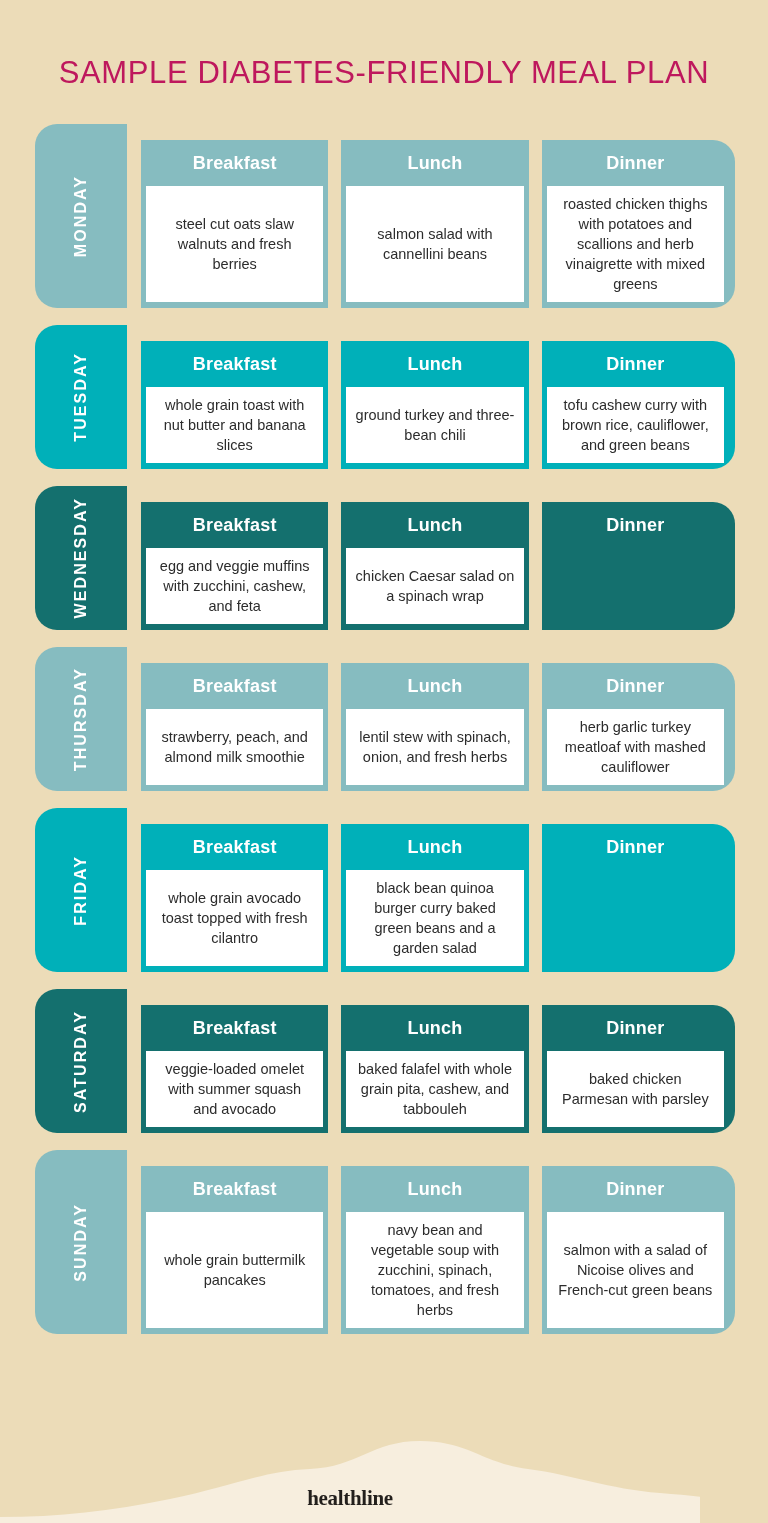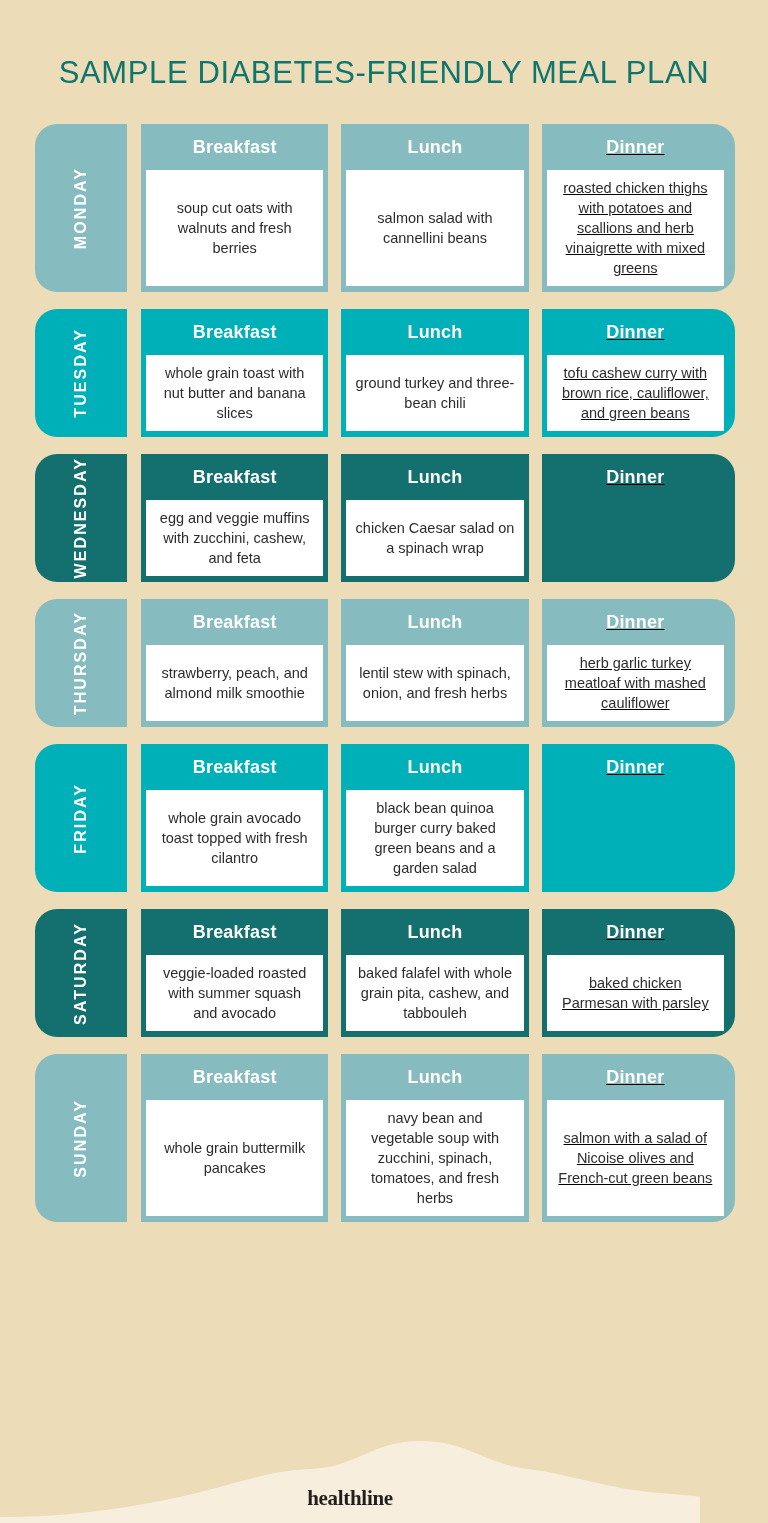--- a/index.html
+++ b/index.html
@@ -20,21 +20,21 @@
     padding-top: 52px;
     text-align: center;
   }
   .title-block h1 {
     margin: 0;
     font-family: "Liberation Sans", sans-serif;
     font-size: 31px;
     font-weight: 400;
     letter-spacing: 0.6px;
     line-height: 1.33;
-    color: #0f766e;
+    color: #be185d;
     text-transform: uppercase;
   }
 
   
   .plan {
     margin-top: 31px;
     padding: 0 33px 0 35px;
   }
   .day-row {
     display: flex;
@@ -62,34 +62,34 @@
     text-transform: uppercase;
     white-space: nowrap;
     font-family: "Liberation Sans", sans-serif;
   }
 
   .meals {
     display: flex;
     flex: 1 1 auto;
     margin-left: 14px;
     gap: 13px;
+    margin-top: 16px;
   }
 
   .meal-card {
     flex: 1 1 0;
     display: flex;
     flex-direction: column;
     padding: 0 0 6px 0;
     box-sizing: border-box;
   }
   
   .meal-card.dinner {
     border-radius: 0 22px 22px 0;
     padding-right: 6px;
-    text-decoration: underline;
   }
 
   .meal-head {
     color: #ffffff;
     font-size: 18px;
     font-weight: 700;
     text-align: center;
     padding: 13px 4px 12px 4px;
     letter-spacing: 0.2px;
     font-family: "Liberation Sans", sans-serif;
@@ -150,21 +150,21 @@
 
 <div class="plan">
     <div class="day-row">
       <div class="day-tab" style="background: rgb(134, 188, 192);">
         <span class="day-tab-label">MONDAY</span>
       </div>
       <div class="meals">
         <div class="meal-card" style="background: rgb(134, 188, 192);">
           <div class="meal-head">Breakfast</div>
           <div class="meal-body">
-            <div class="meal-text">soup cut oats with walnuts and fresh berries</div>
+            <div class="meal-text">steel cut oats slaw walnuts and fresh berries</div>
           </div>
         </div>
         <div class="meal-card" style="background: rgb(134, 188, 192);">
           <div class="meal-head">Lunch</div>
           <div class="meal-body">
             <div class="meal-text">salmon salad with cannellini beans</div>
           </div>
         </div>
         <div class="meal-card dinner" style="background: rgb(134, 188, 192);">
           <div class="meal-head">Dinner</div>
@@ -269,21 +269,21 @@
       </div>
     </div>
     <div class="day-row">
       <div class="day-tab" style="background: rgb(20, 112, 110);">
         <span class="day-tab-label">SATURDAY</span>
       </div>
       <div class="meals">
         <div class="meal-card" style="background: rgb(20, 112, 110);">
           <div class="meal-head">Breakfast</div>
           <div class="meal-body">
-            <div class="meal-text">veggie-loaded roasted with summer squash and avocado</div>
+            <div class="meal-text">veggie-loaded omelet with summer squash and avocado</div>
           </div>
         </div>
         <div class="meal-card" style="background: rgb(20, 112, 110);">
           <div class="meal-head">Lunch</div>
           <div class="meal-body">
             <div class="meal-text">baked falafel with whole grain pita, cashew, and tabbouleh</div>
           </div>
         </div>
         <div class="meal-card dinner" style="background: rgb(20, 112, 110);">
           <div class="meal-head">Dinner</div>

